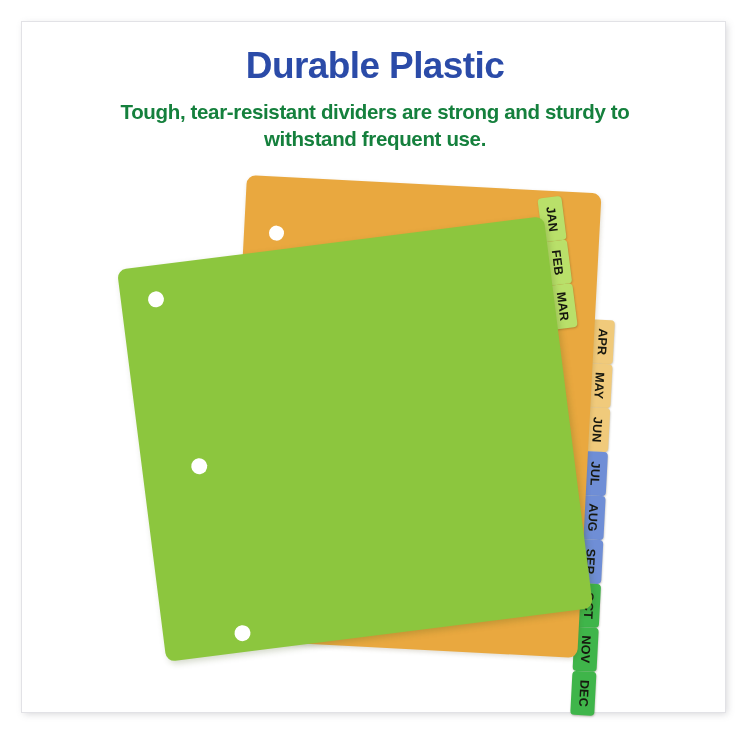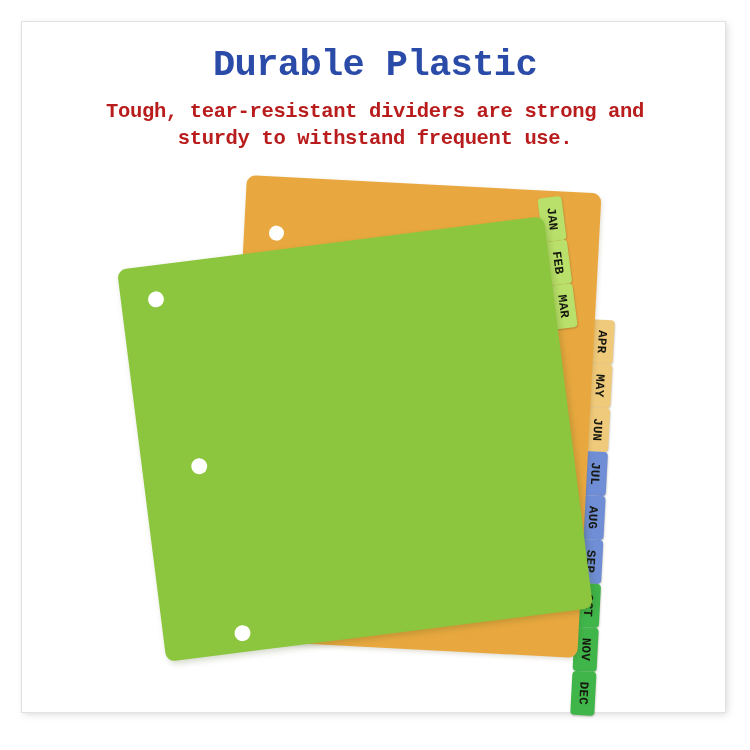--- a/index.html
+++ b/index.html
@@ -6,21 +6,21 @@
     margin: 0;
     padding: 0;
     background: #ffffff;
   }
   #stage {
     position: relative;
     width: 750px;
     height: 750px;
     background: #ffffff;
     overflow: hidden;
-    font-family: Liberation Mono, monospace;
+    font-family: Liberation Sans, sans-serif;
   }
 
   
   #frame {
     position: absolute;
     left: 22px;
     top: 22px;
     width: 703px;
     height: 690px;
     background: #ffffff;
@@ -38,21 +38,21 @@
   }
   #headline {
     color: #2b4ba8;
     font-size: 37px;
     font-weight: bold;
     letter-spacing: -0.6px;
     line-height: 1.06;
     margin: 0;
   }
   #subhead {
-    color: #b91c1c;
+    color: #15803d;
     font-size: 20.5px;
     font-weight: bold;
     letter-spacing: -0.35px;
     line-height: 1.30;
     margin: 14px auto 16px auto;
     width: 600px;
   }
 
   
   .sheet {

